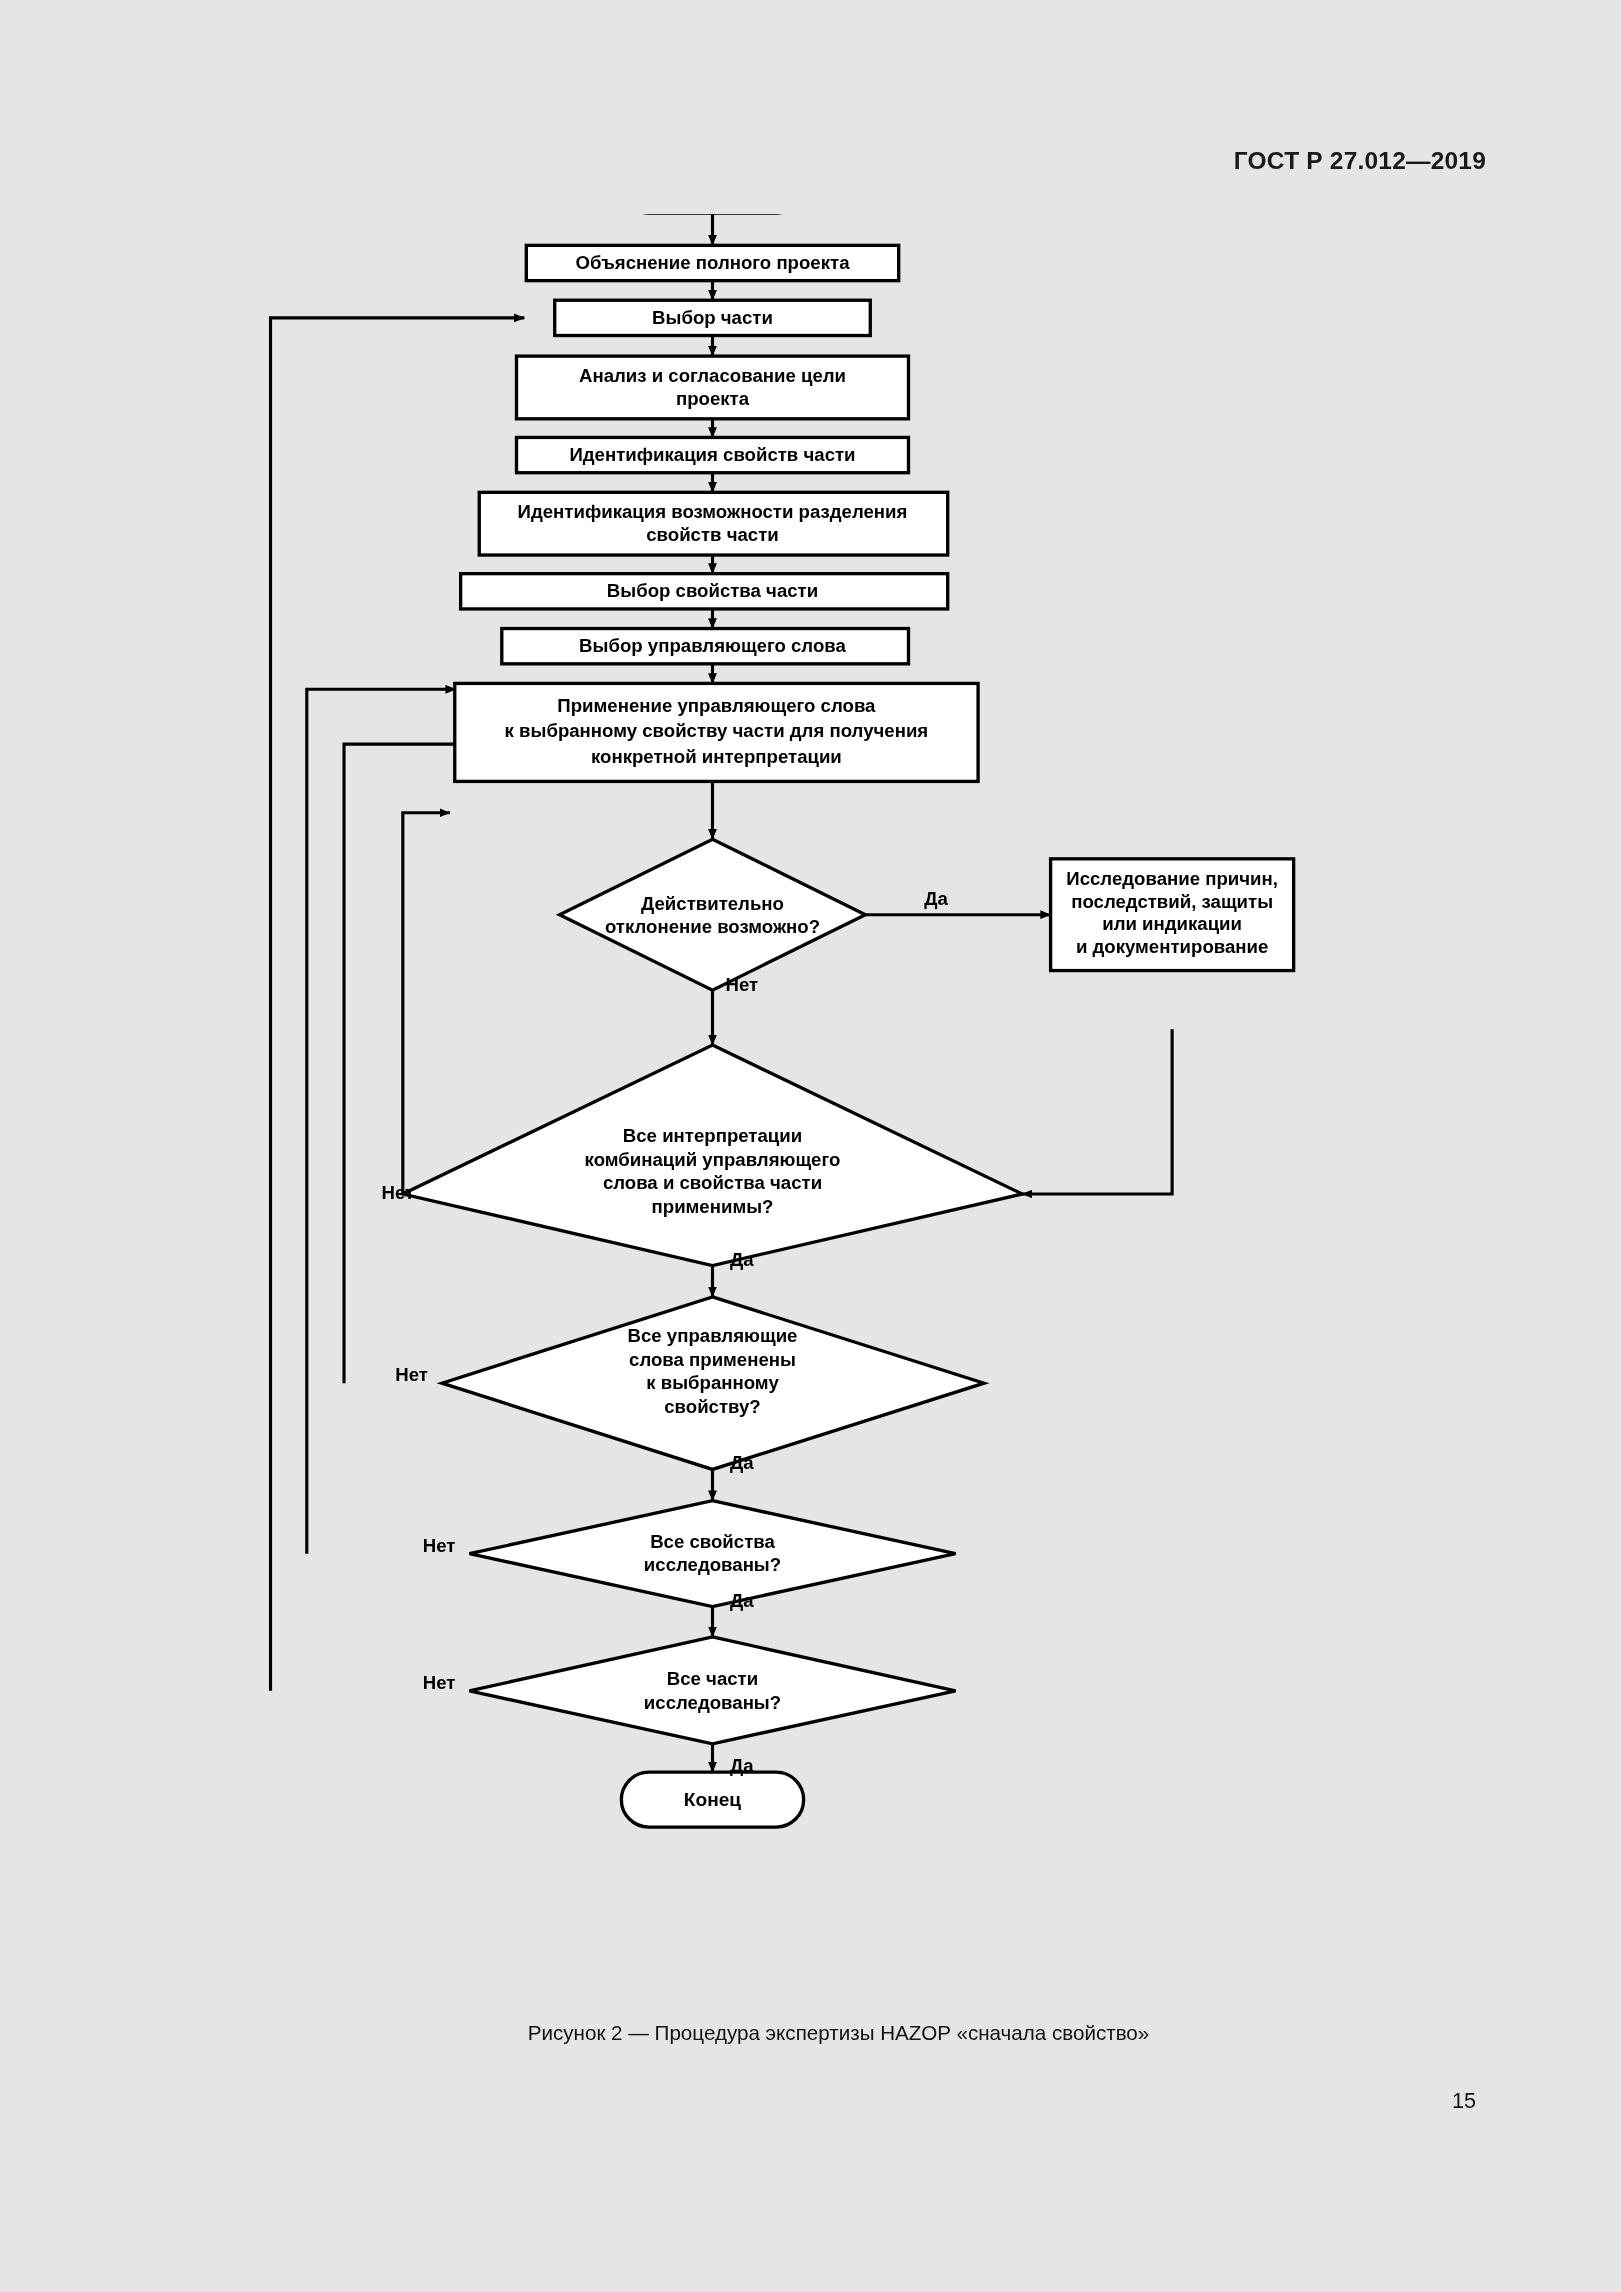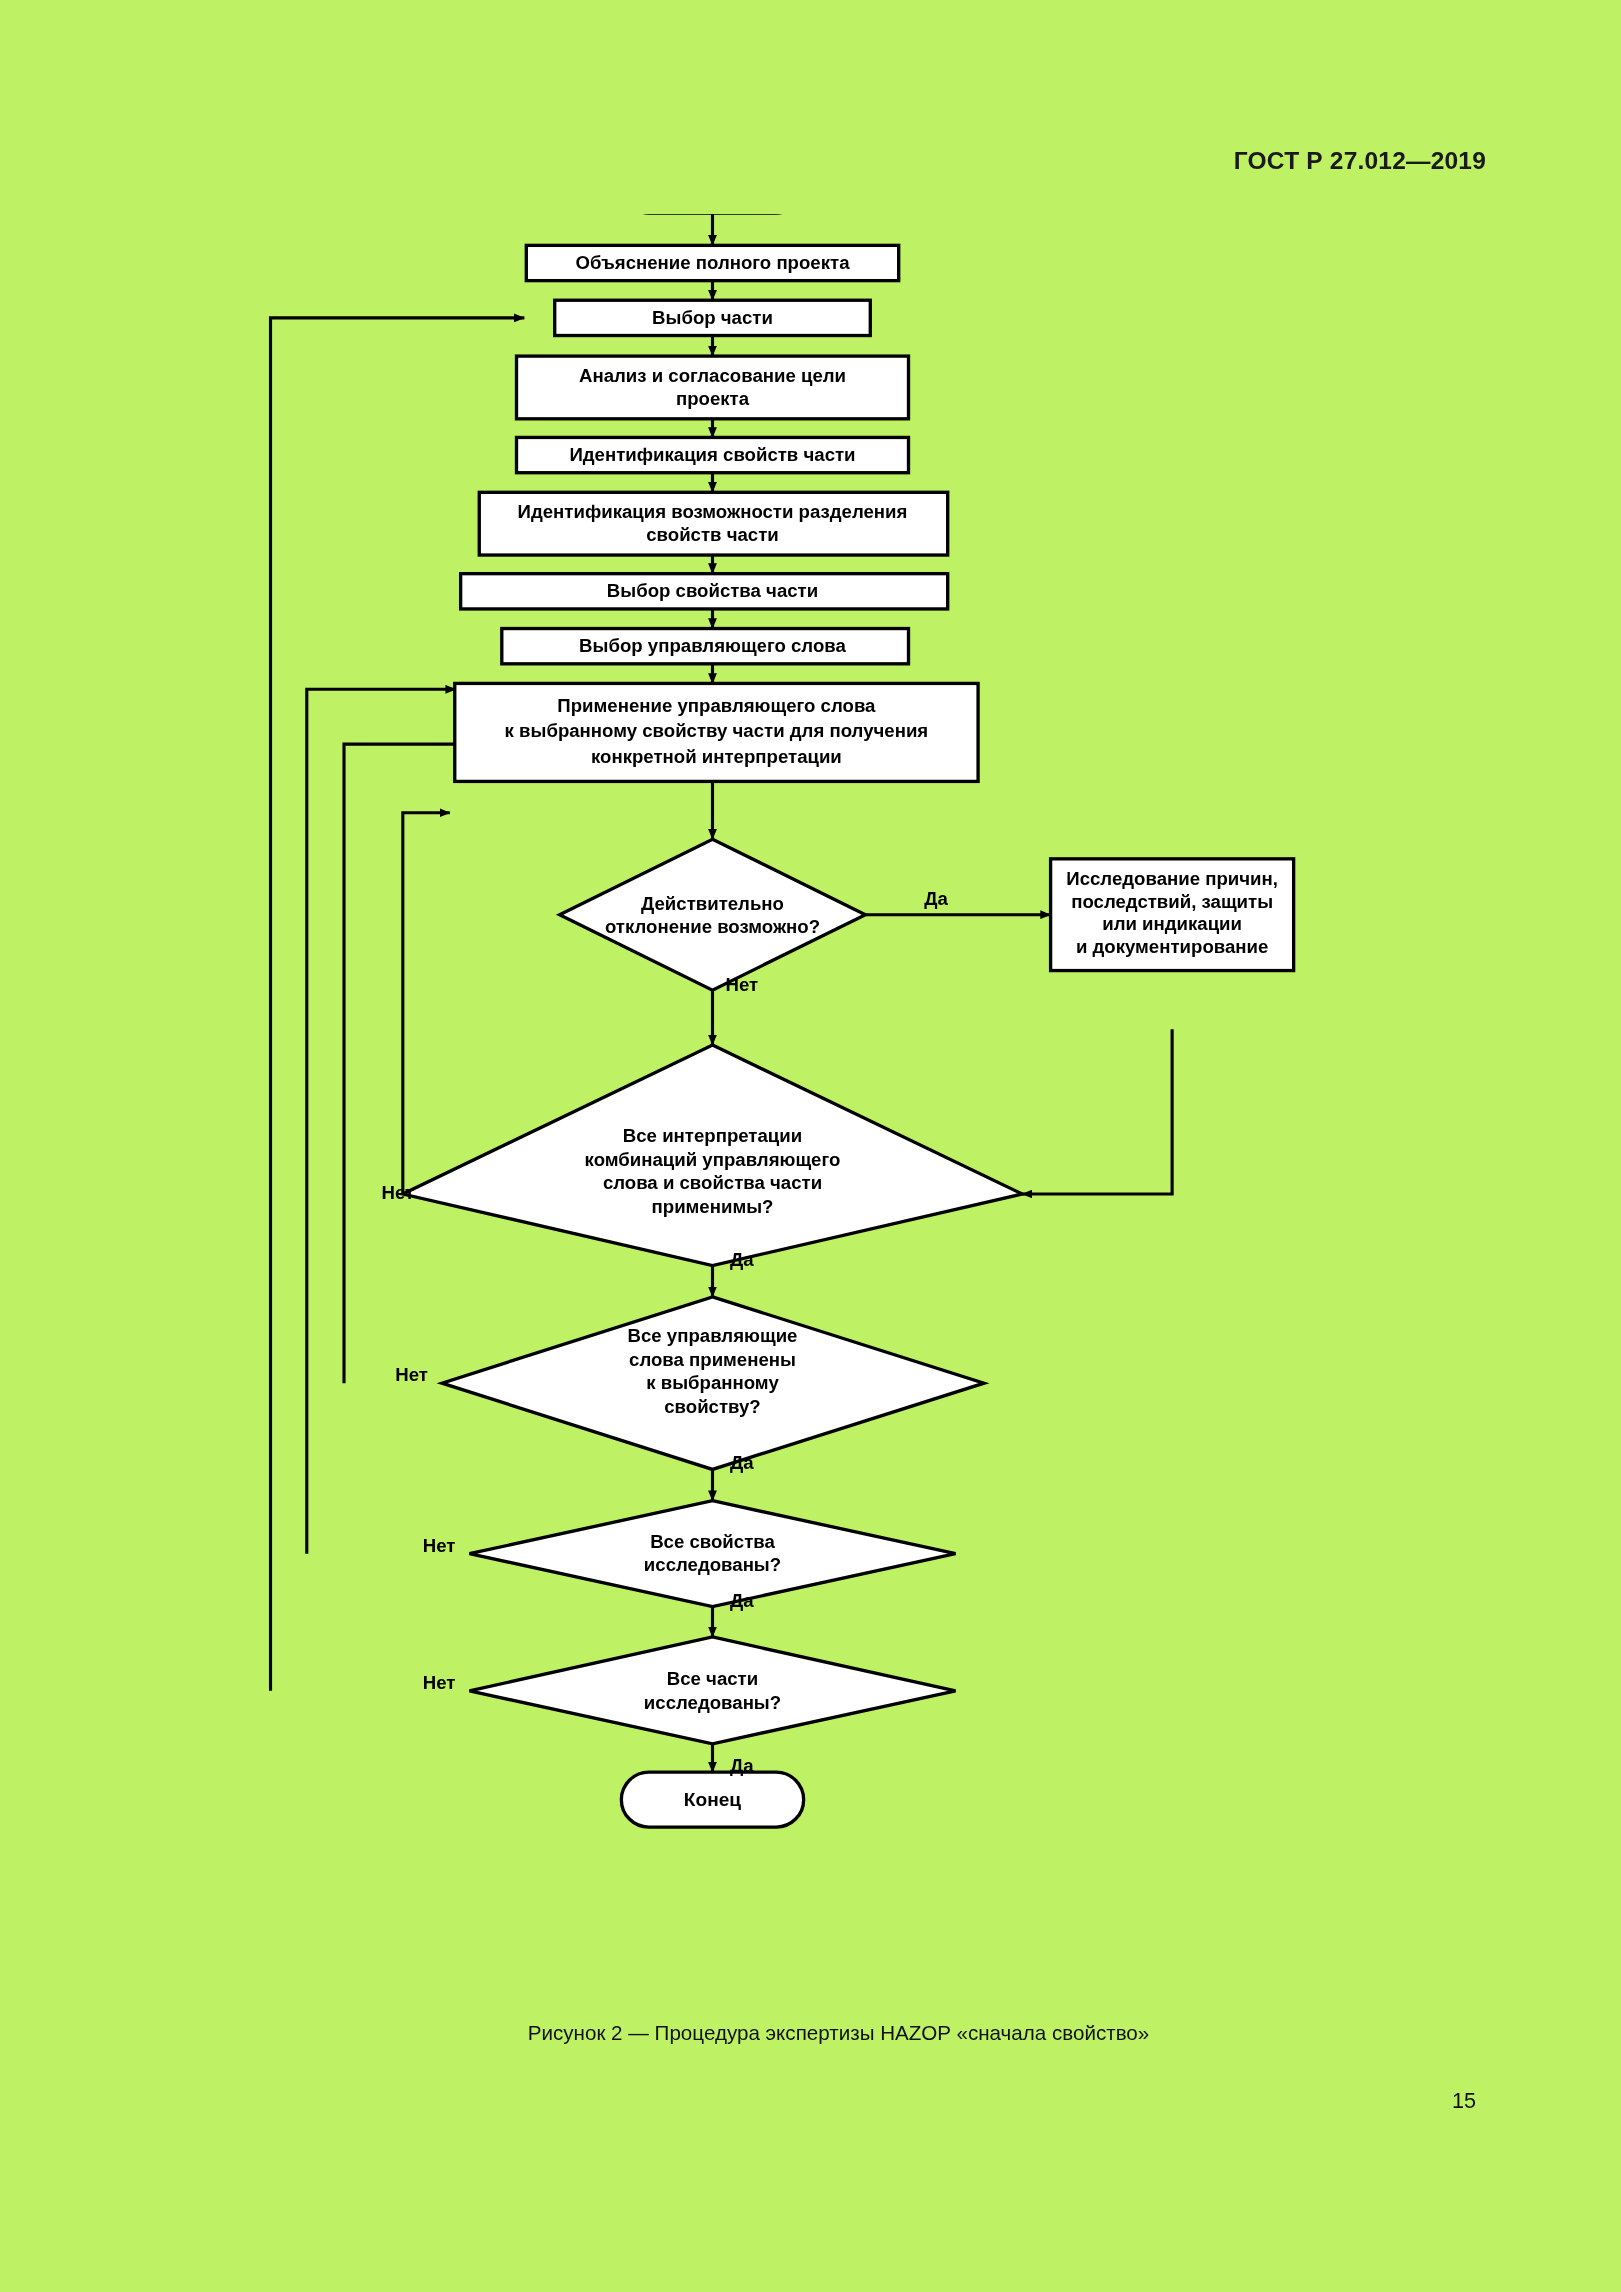--- a/index.html
+++ b/index.html
@@ -12,21 +12,21 @@
     width: 1621px;
     height: 2293px;
     position: relative;
     font-family: "Liberation Sans", "DejaVu Sans", sans-serif;
     background: #fbfbfb;
     overflow: hidden;
   }
   .page {
     position: absolute;
     inset: 0;
-    background: #bef264;
+    background: #e5e5e5;
   }
   .std-header {
     position: absolute;
     top: 147px;
     right: 135px;
     font-size: 24.5px;
     font-weight: bold;
     letter-spacing: 0.2px;
     color: #1a1a1a;
     white-space: nowrap;

